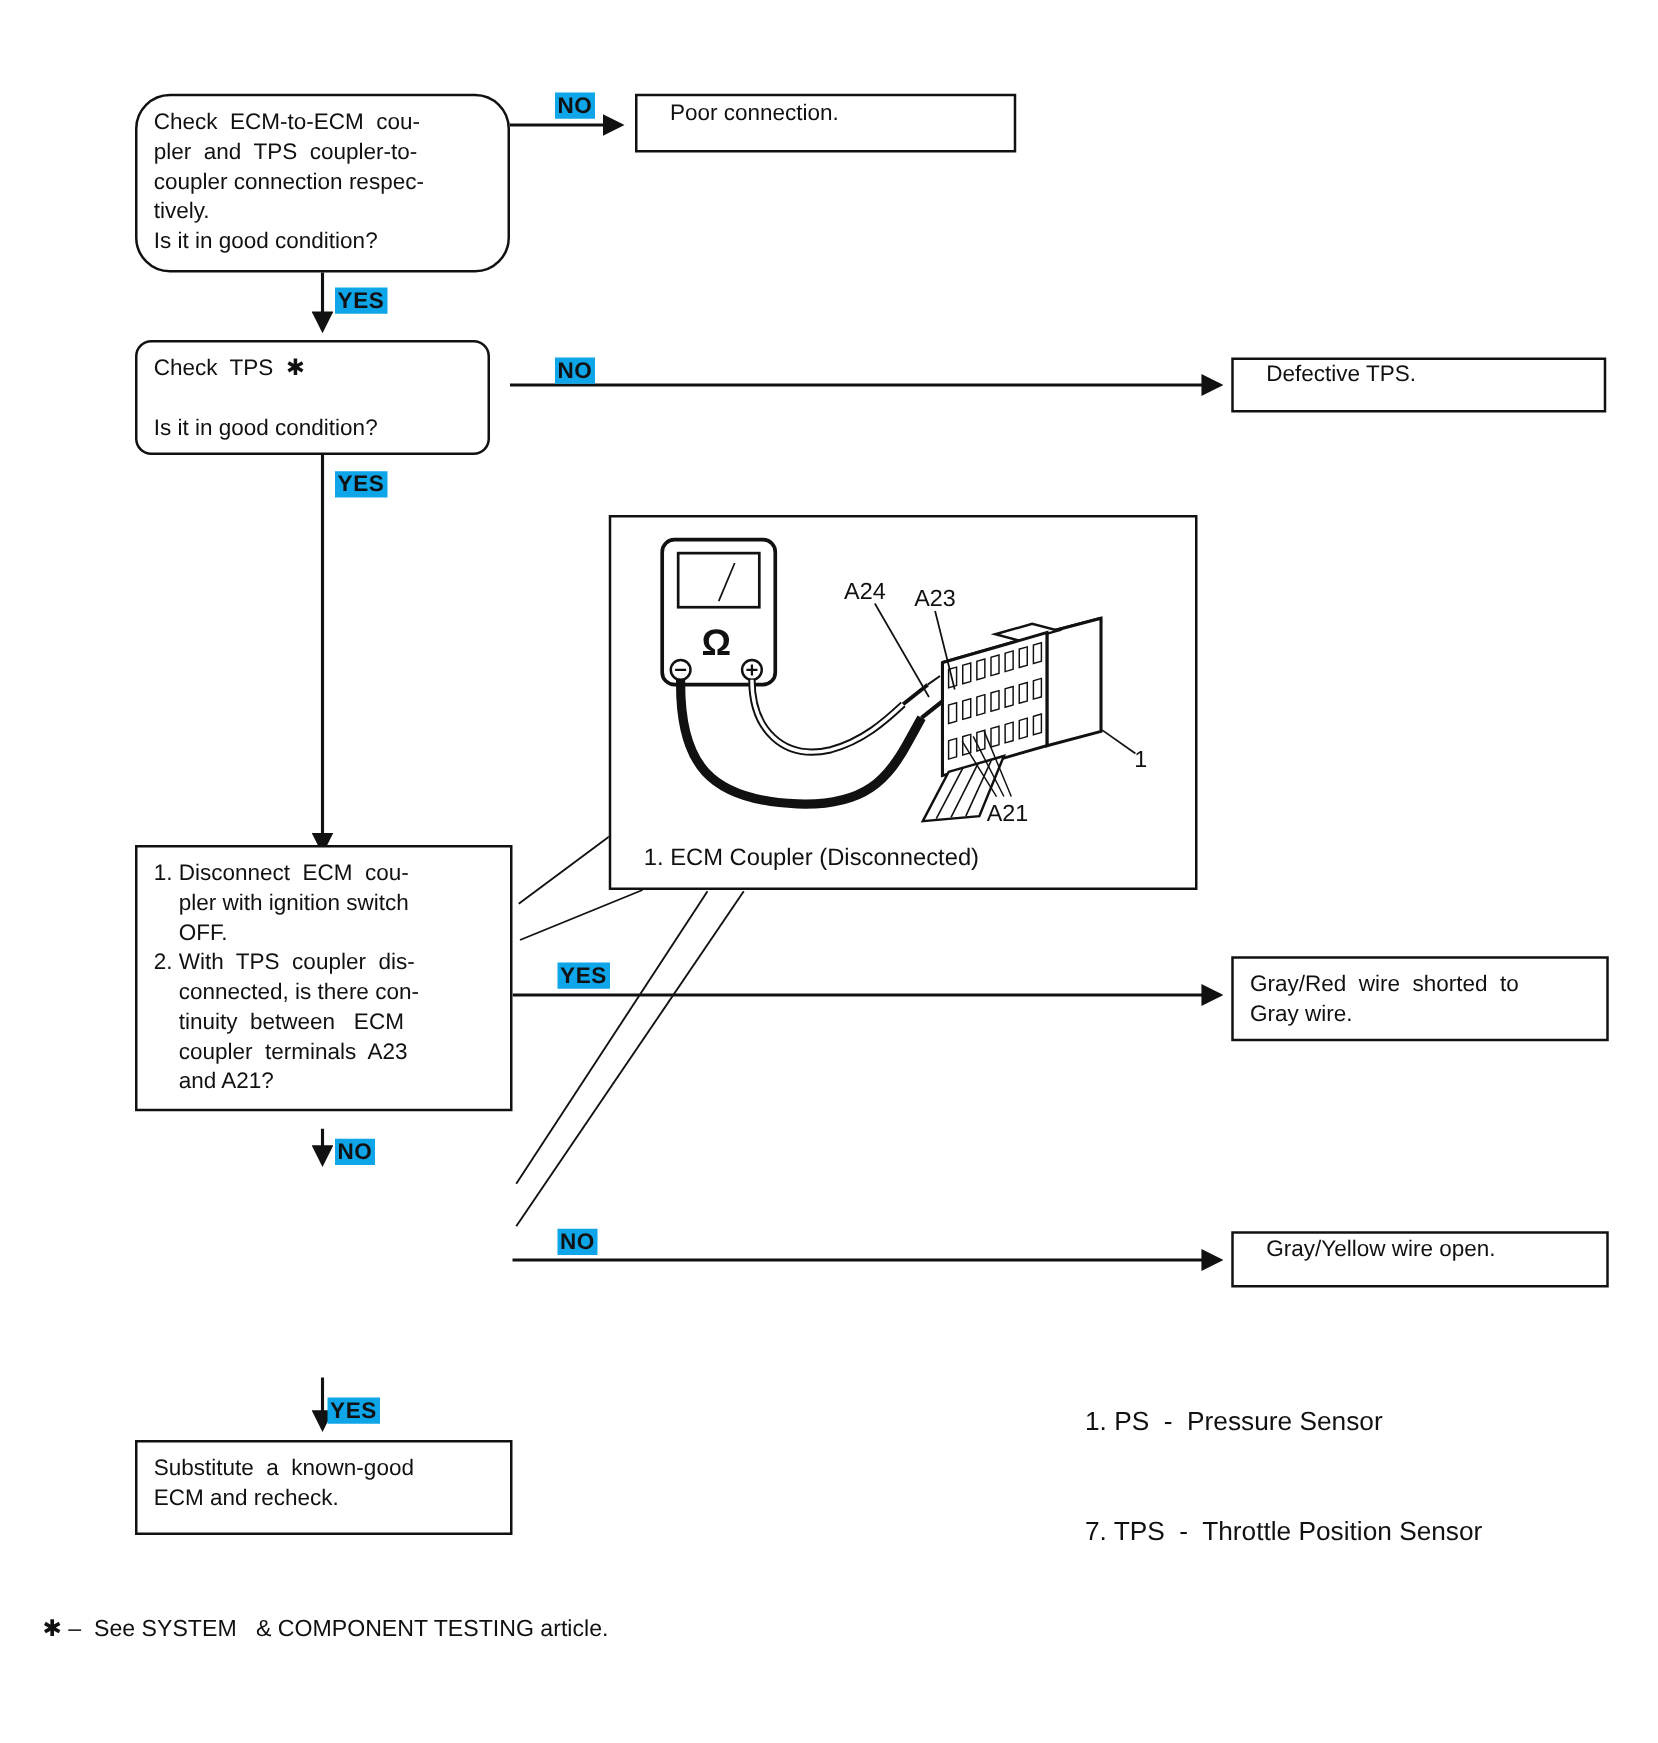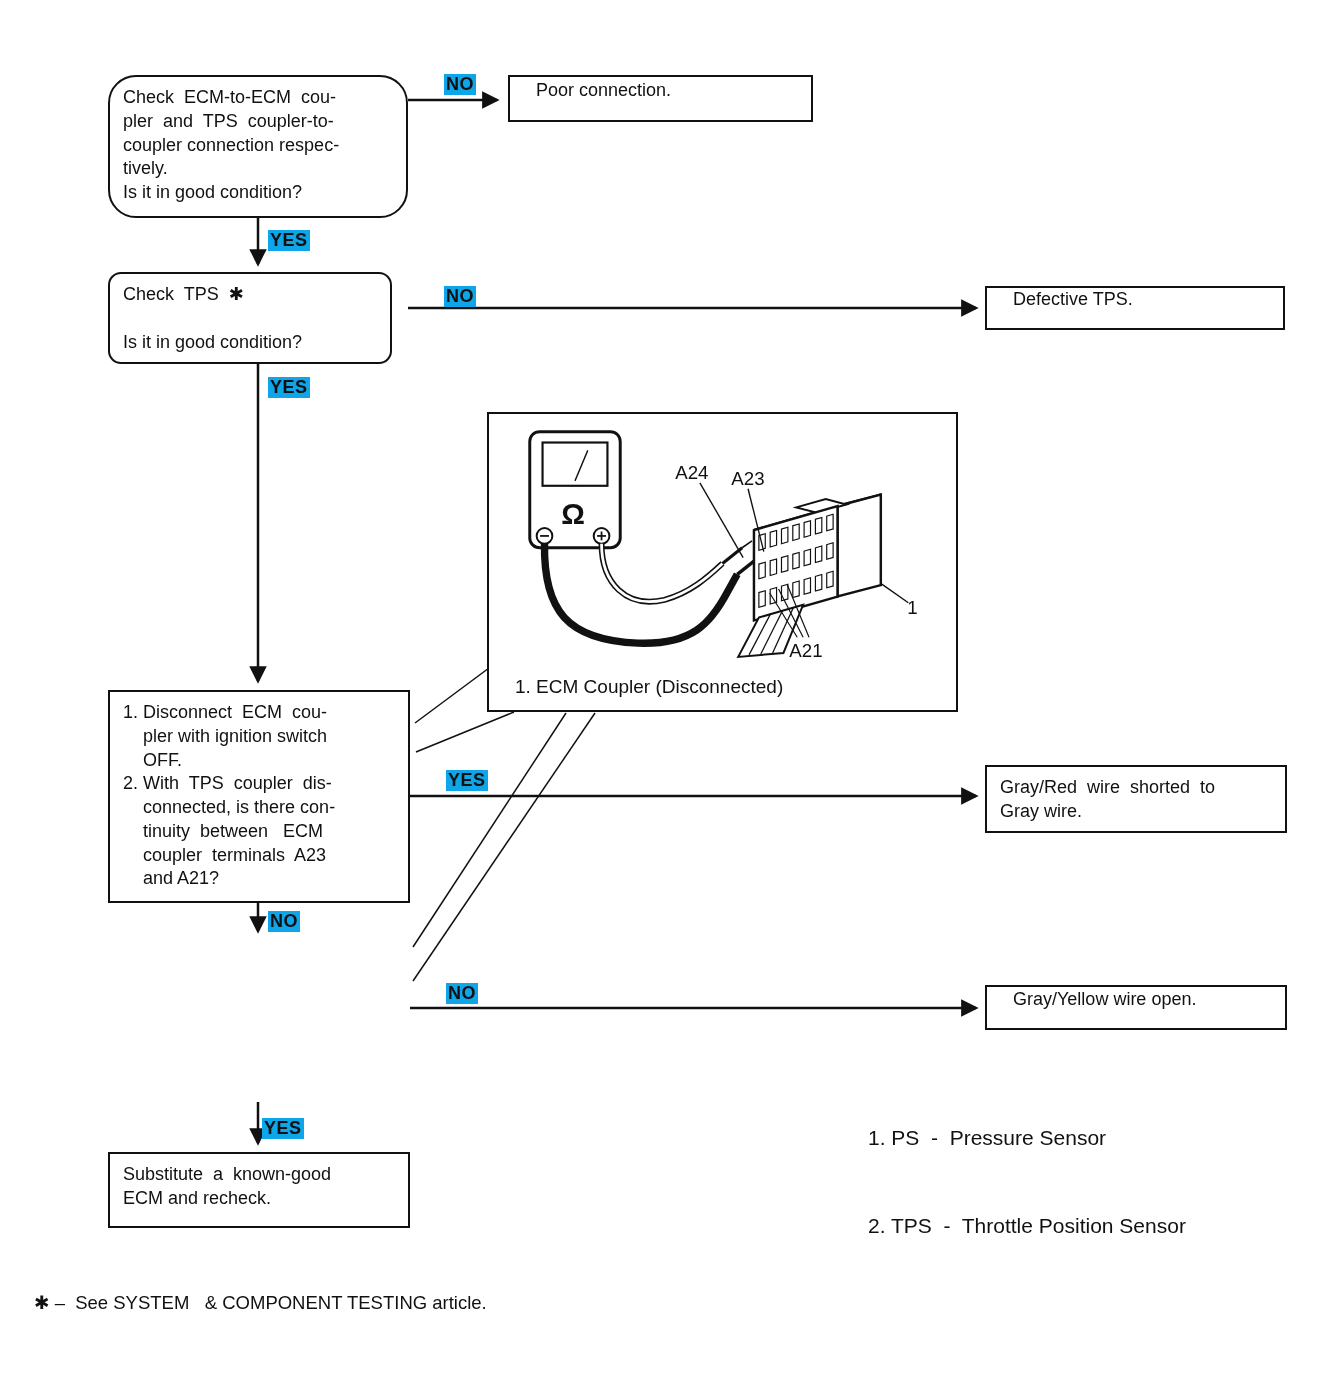--- a/index.html
+++ b/index.html
@@ -64,21 +64,21 @@
 Is it in good condition?</div>
 
   <div class="box center-v" style="left:508px; top:75px;  width:305px; height:47px;">Poor connection.</div>
 
   <div class="box" style="left:108px; top:272px; width:284px; height:92px;border-radius:13px;">Check  TPS  ✱
 
 Is it in good condition?</div>
 
   <div class="box center-v" style="left:985px; top:286px; width:300px; height:44px;">Defective TPS.</div>
 
-  <div class="box" style="left:108px; top:690px; width:302px; height:213px;">1. Disconnect  ECM  cou-
+  <div class="box" style="left:108px; top:676px; width:302px; height:213px;">1. Disconnect  ECM  cou-
     pler with ignition switch
     OFF.
 2. With  TPS  coupler  dis-
     connected, is there con-
     tinuity  between   ECM
     coupler  terminals  A23
     and A21?</div>
 
   <div class="box" style="left:985px; top:765px; width:302px; height:68px;">Gray/Red  wire  shorted  to
 Gray wire.</div>
@@ -173,18 +173,18 @@
         <text x="245" y="72">A23</text>
         <text x="304" y="247">A21</text>
         <text x="424" y="203">1</text>
       </g>
     </svg>
     <div class="caption">1. ECM Coupler (Disconnected)</div>
   </div>
 
   <div class="legend">
     <div>1. PS  -  Pressure Sensor</div>
-    <div>2. TPS  -  Throttle Position Sensor</div>
+    <div>7. TPS  -  Throttle Position Sensor</div>
   </div>
 
   <div class="footnote">✱ –  See SYSTEM   &amp; COMPONENT TESTING article.</div>
 
 </div>
 
 </body></html>

